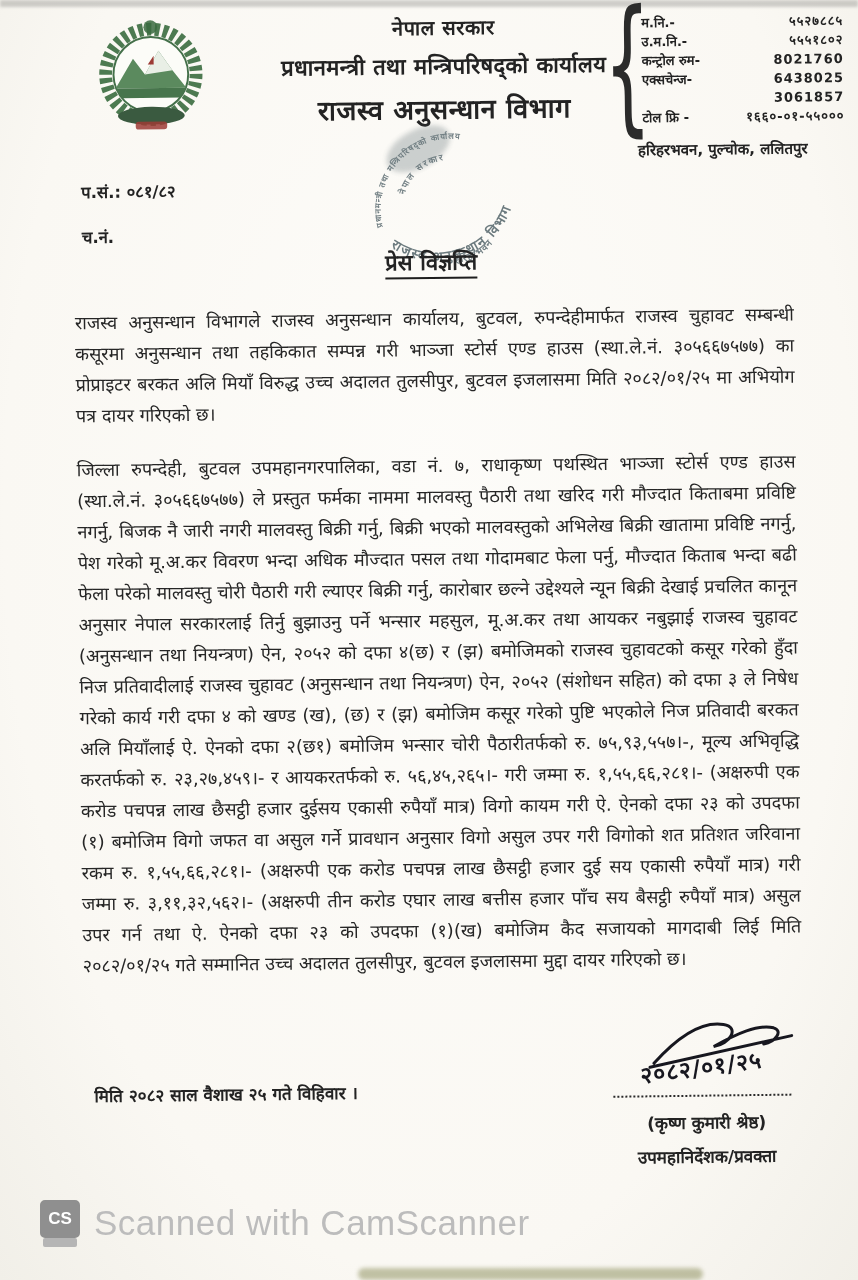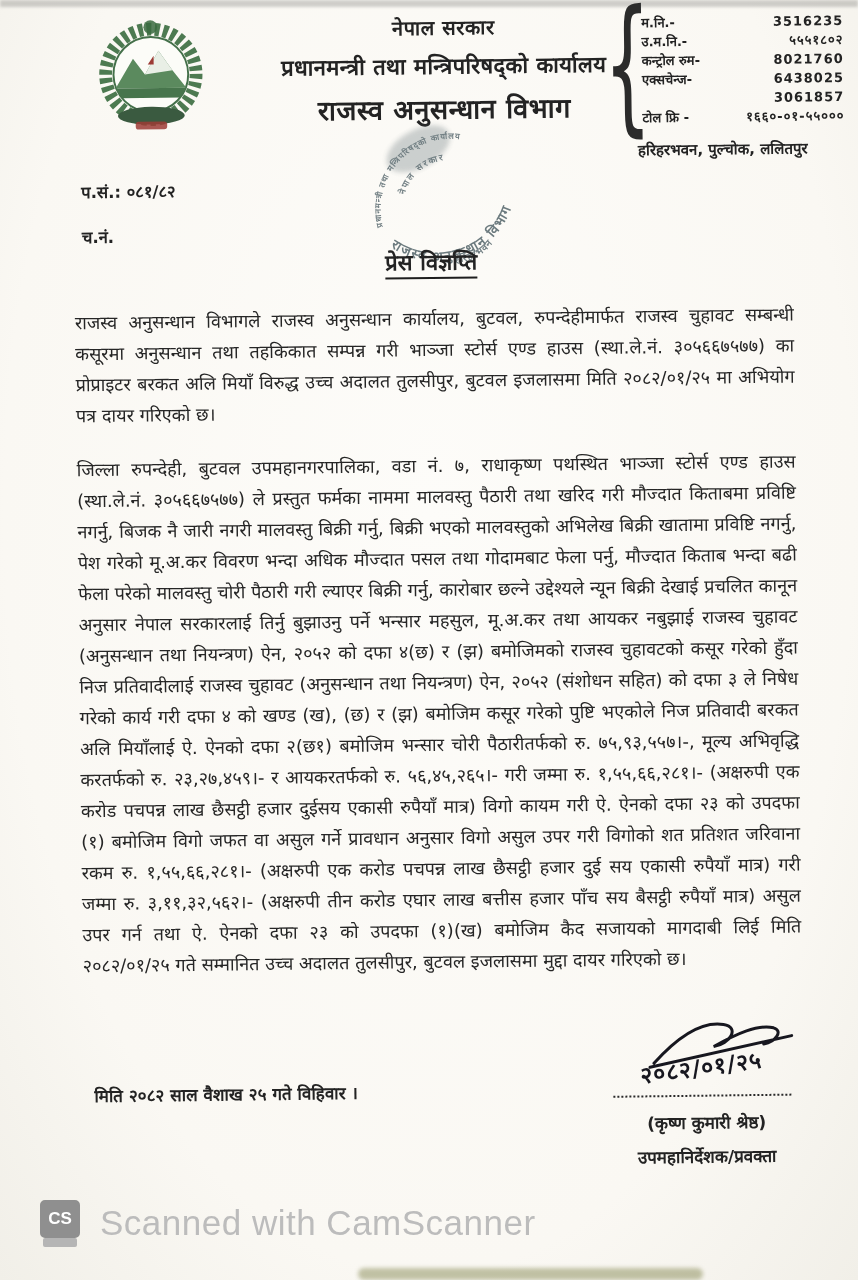--- a/index.html
+++ b/index.html
@@ -50,21 +50,21 @@
   .date-line{position:absolute;left:88px;top:1080px;font-size:17px;font-weight:bold;}
   .sig-block{position:absolute;left:585px;top:1022px;width:230px;text-align:center;}
   .sig-scrawl{position:absolute;left:55px;top:0px;width:150px;height:50px;}
   .sig-date{position:absolute;left:10px;top:32px;width:200px;font-size:23px;font-weight:bold;color:#17171f;transform:rotate(-7deg);letter-spacing:1px;}
   .sig-dotted{position:absolute;left:22px;top:76px;width:178px;border-bottom:2.5px dotted #2a2a2a;}
   .sig-name{position:absolute;left:0;top:92px;width:230px;font-size:17px;font-weight:bold;}
   .sig-desig{position:absolute;left:0;top:126px;width:230px;font-size:17px;font-weight:bold;}
 
   
   .watermark{position:absolute;left:40px;top:1200px;display:flex;align-items:center;font-family:"Liberation Sans",sans-serif;}
-  .cs-badge{width:40px;height:46px;position:relative;margin-right:20px;}
+  .cs-badge{width:40px;height:46px;position:relative;margin-right:14px;}
   .cs-top{position:absolute;left:0;top:0;width:34px;height:32px;border:3px solid #8f8f8f;border-radius:5px;background:#8f8f8f;color:#fff;font-size:17px;font-weight:bold;display:flex;align-items:center;justify-content:center;}
   .cs-base{position:absolute;left:3px;top:38px;width:34px;height:9px;background:#b5b5b5;border-radius:2px;}
   .wm-text{font-size:35px;color:#bcbcbc;letter-spacing:.5px;}
   .contact-line{position:absolute;left:170px;top:1222px;width:600px;font-size:14.5px;font-weight:bold;color:#2a2a2a;text-align:center;}
   .contact-line .email{border-bottom:1.5px solid #2a2a2a;}
 </style>
 </head>
 <body>
 
 <div class="page">
@@ -90,21 +90,21 @@
       <div class="gov-line">नेपाल सरकार</div>
       <div class="office-line">प्रधानमन्त्री तथा मन्त्रिपरिषद्को कार्यालय</div>
       <div class="dept-line">राजस्व अनुसन्धान विभाग</div>
     </div>
 
     <div class="phone-block">
       <div class="brace">{</div>
       <div class="phone-rows">
         <div class="phone-row">
           <span>म.नि.-</span>
-          <span class="val">3516235</span>
+          <span class="val">५५२७८८५</span>
         </div>
         <div class="phone-row">
           <span>उ.म.नि.-</span>
           <span class="val">५५५१८०२</span>
         </div>
         <div class="phone-row">
           <span>कन्ट्रोल रुम-</span>
           <span class="val">8021760</span>
         </div>
         <div class="phone-row">

